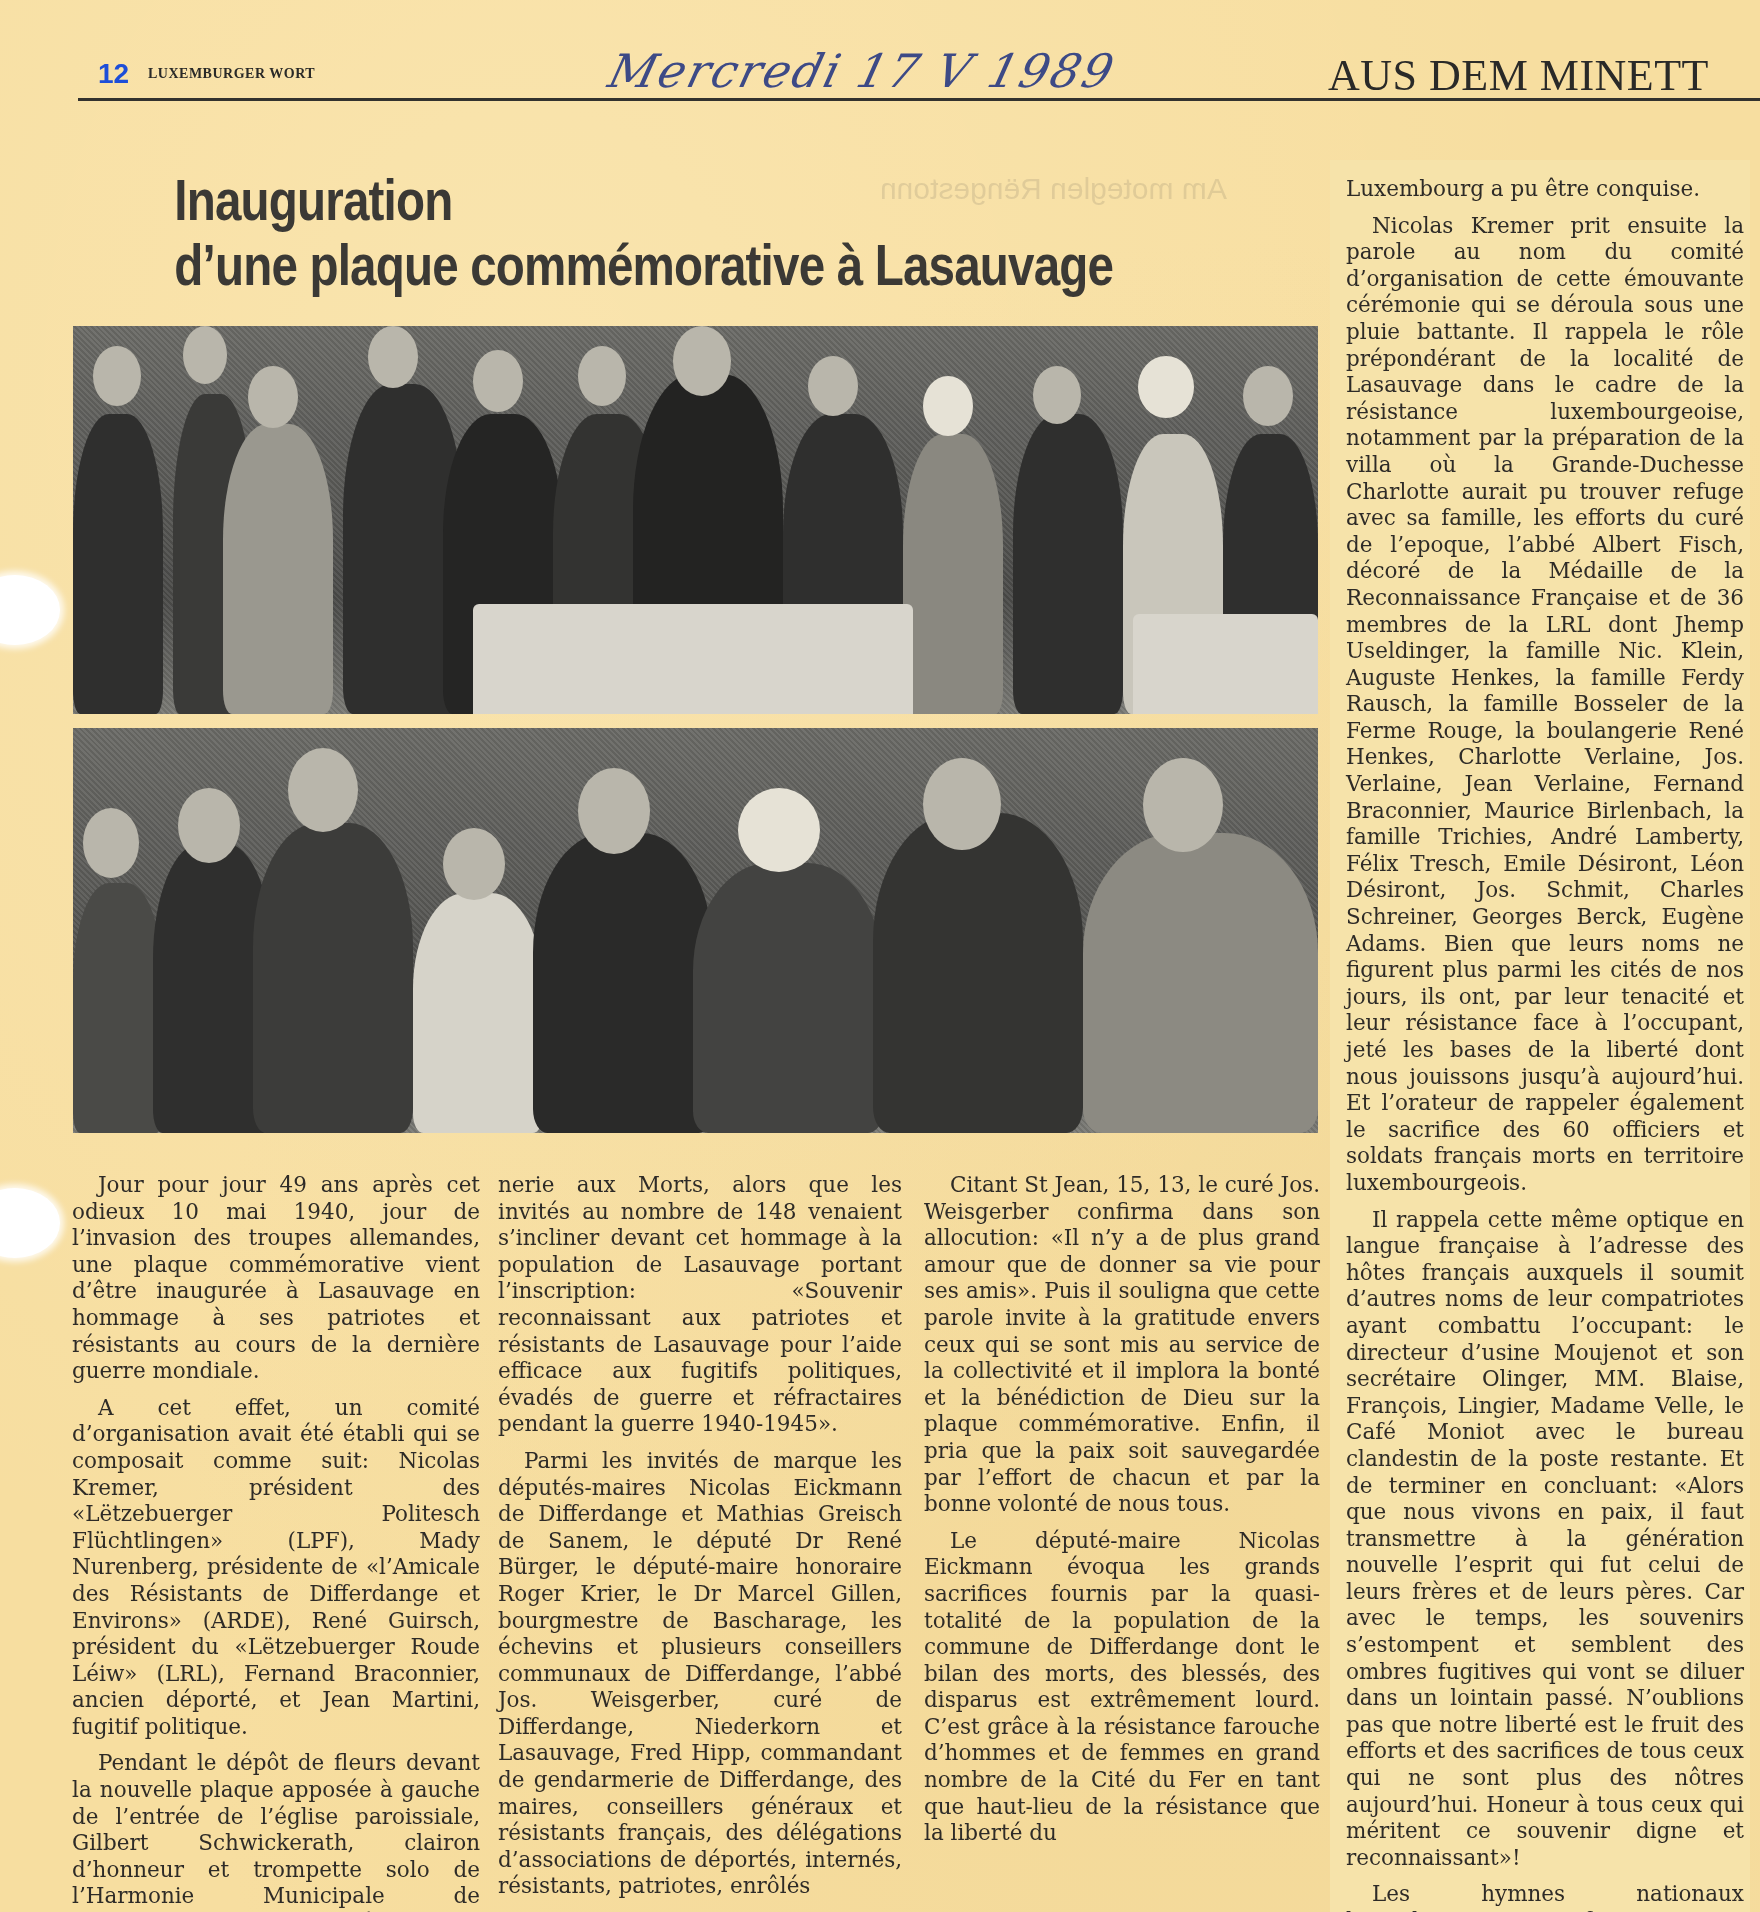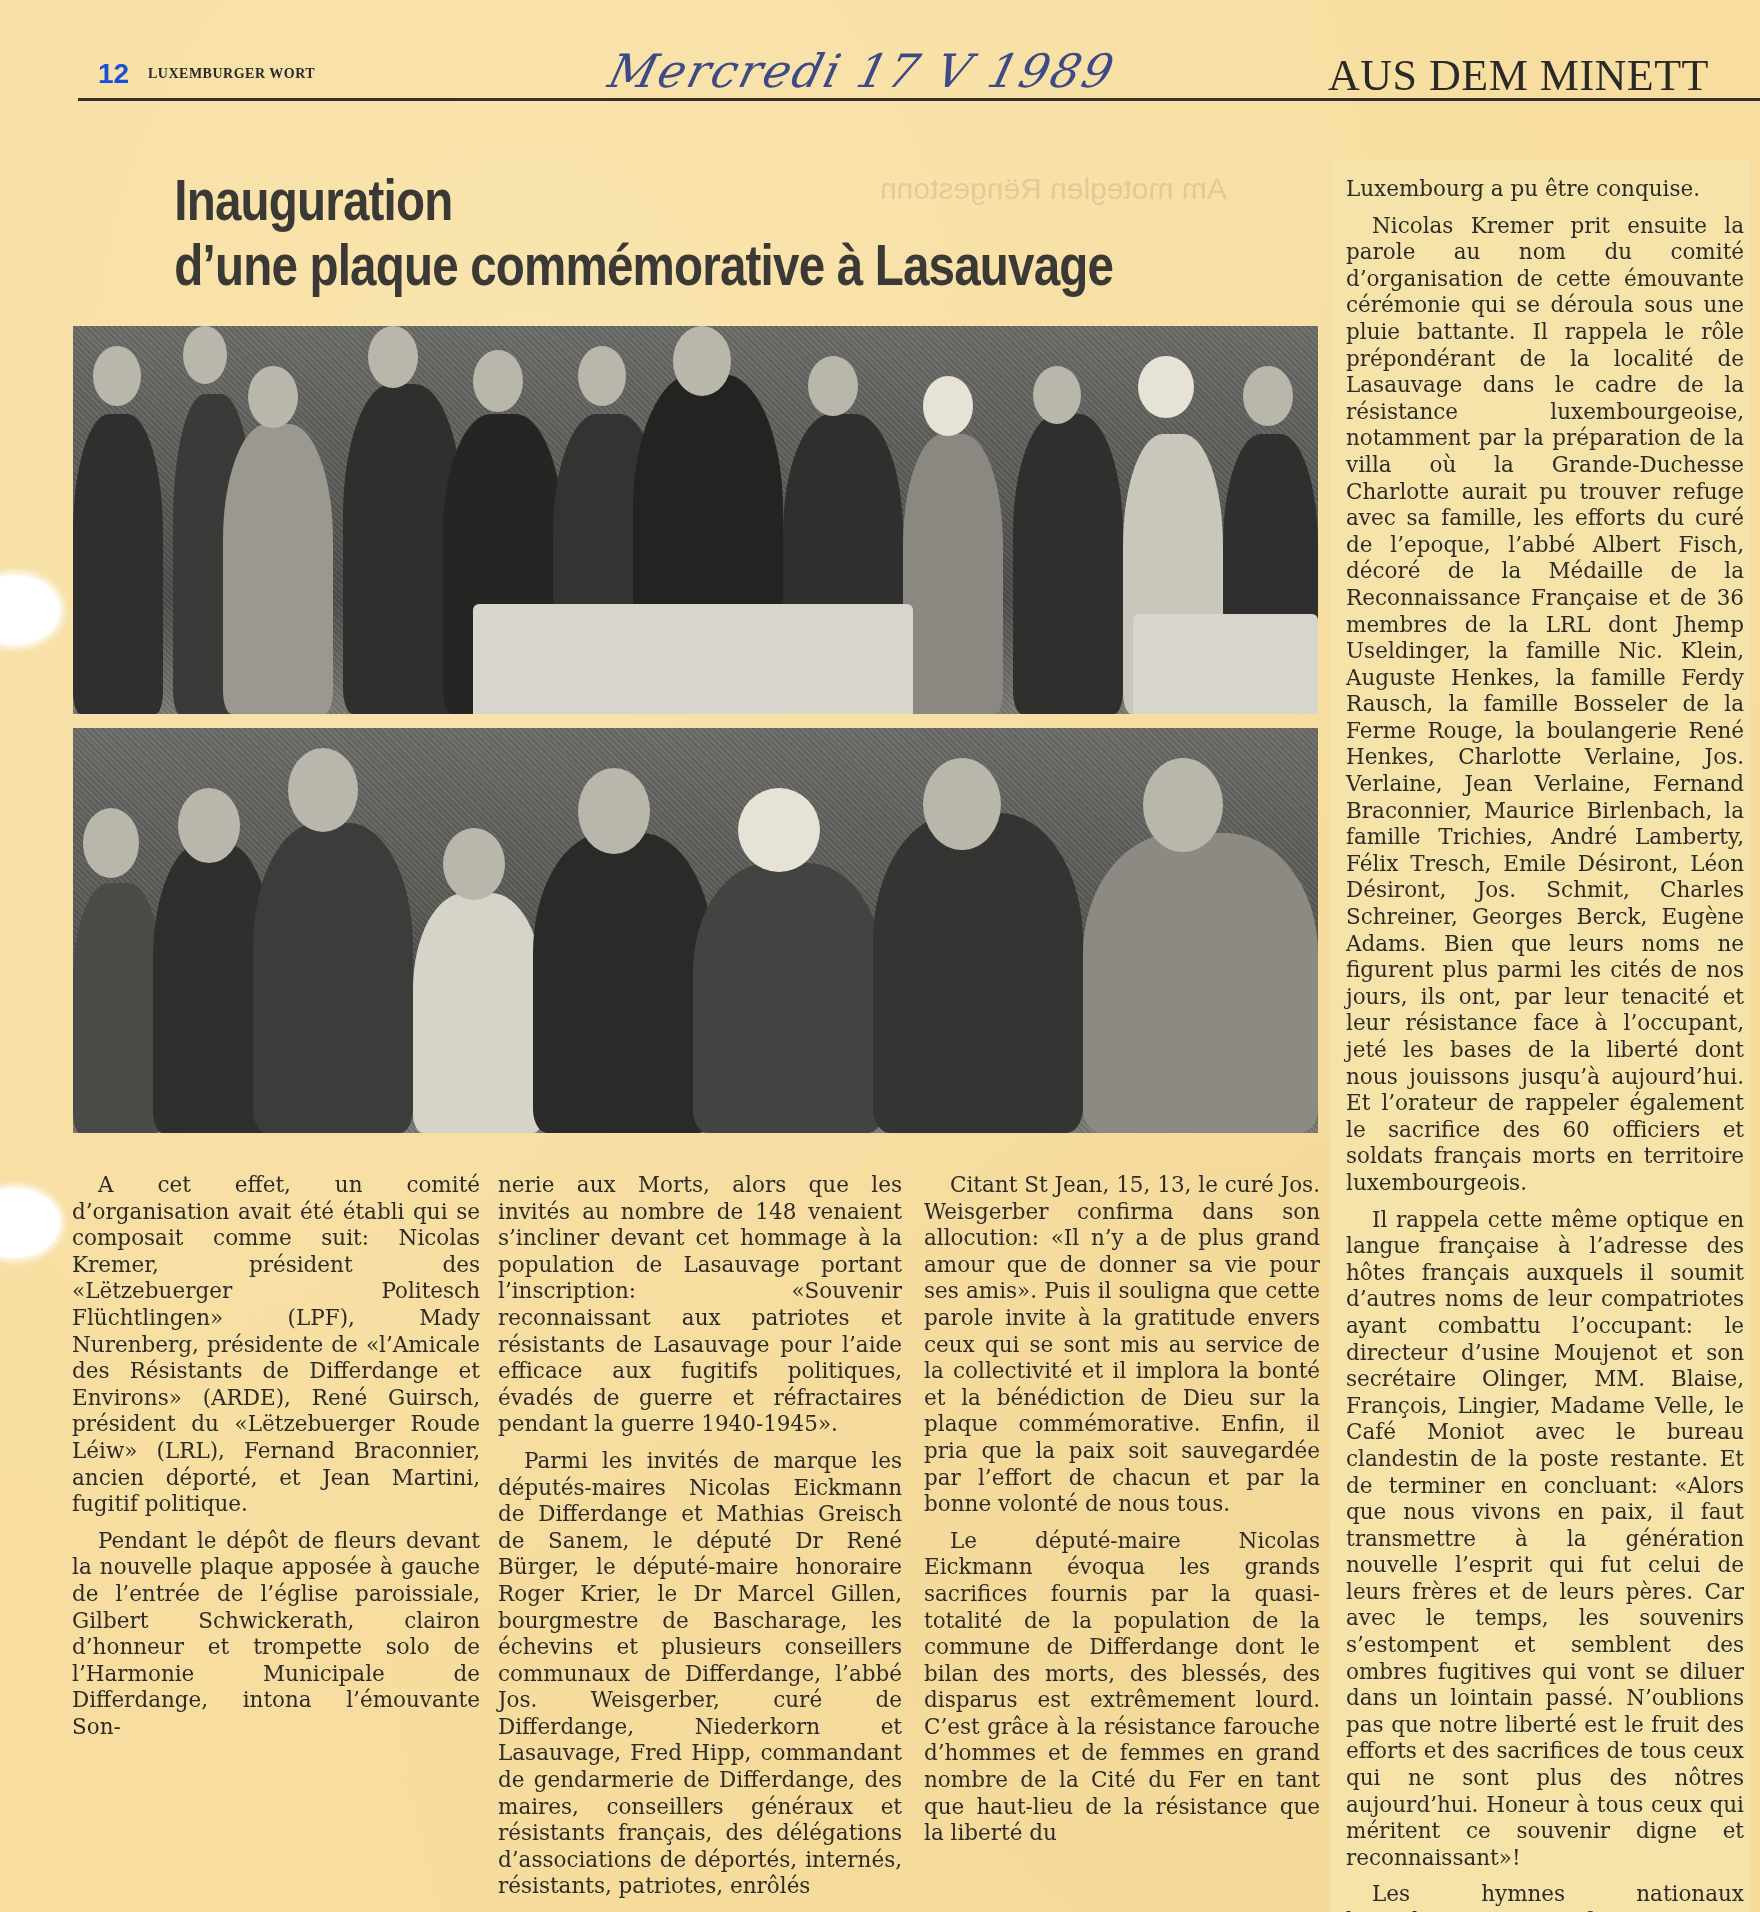--- a/index.html
+++ b/index.html
@@ -164,20 +164,21 @@
   <div class="head" style="left:505px;top:40px;width:72px;height:86px;"></div>
   <div class="figure" style="left:620px;width:190px;height:270px;background:#434341;"></div>
   <div class="head" style="left:665px;top:60px;width:82px;height:84px;background:#e6e2d6;"></div>
   <div class="figure" style="left:800px;width:210px;height:320px;background:#343432;"></div>
   <div class="head" style="left:850px;top:30px;width:78px;height:92px;"></div>
   <div class="figure" style="left:1010px;width:235px;height:300px;background:#8c8a82;"></div>
   <div class="head" style="left:1070px;top:30px;width:80px;height:94px;"></div>
 </div>
 
 <div class="col col-1">
+  <p>Jour pour jour 49 ans après cet odieux 10 mai 1940, jour de l’invasion des troupes allemandes, une plaque commémorative vient d’être inaugurée à Lasauvage en hommage à ses patriotes et résistants au cours de la dernière guerre mondiale.</p>
   <p>A cet effet, un comité d’organisation avait été établi qui se composait comme suit: Nicolas Kremer, président des «Lëtzebuerger Politesch Flüchtlingen» (LPF), Mady Nurenberg, présidente de «l’Amicale des Résistants de Differdange et Environs» (ARDE), René Guirsch, président du «Lëtzebuerger Roude Léiw» (LRL), Fernand Braconnier, ancien déporté, et Jean Martini, fugitif politique.</p>
   <p>Pendant le dépôt de fleurs devant la nouvelle plaque apposée à gauche de l’entrée de l’église paroissiale, Gilbert Schwickerath, clairon d’honneur et trompette solo de l’Harmonie Municipale de Differdange, intona l’émouvante Son-</p>
 </div>
 
 <div class="col col-2">
   <p class="noindent">nerie aux Morts, alors que les invités au nombre de 148 venaient s’incliner devant cet hommage à la population de Lasauvage portant l’inscription: «Souvenir reconnaissant aux patriotes et résistants de Lasauvage pour l’aide efficace aux fugitifs politiques, évadés de guerre et réfractaires pendant la guerre 1940-1945».</p>
   <p>Parmi les invités de marque les députés-maires Nicolas Eickmann de Differdange et Mathias Greisch de Sanem, le député Dr René Bürger, le député-maire honoraire Roger Krier, le Dr Marcel Gillen, bourgmestre de Bascharage, les échevins et plusieurs conseillers communaux de Differdange, l’abbé Jos. Weisgerber, curé de Differdange, Niederkorn et Lasauvage, Fred Hipp, commandant de gendarmerie de Differdange, des maires, conseillers généraux et résistants français, des délégations d’associations de déportés, internés, résistants, patriotes, enrôlés</p>
 </div>
 
 <div class="col col-3">

